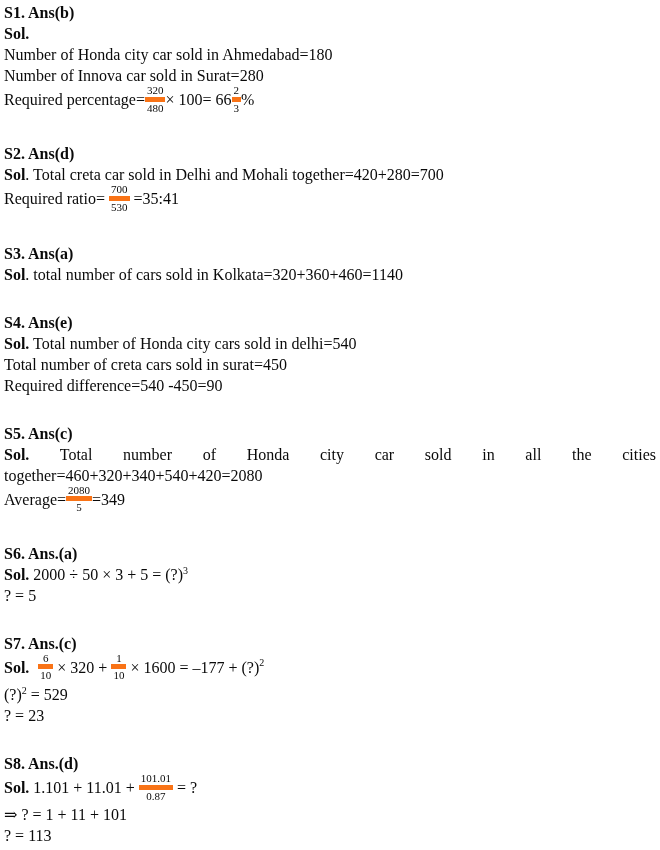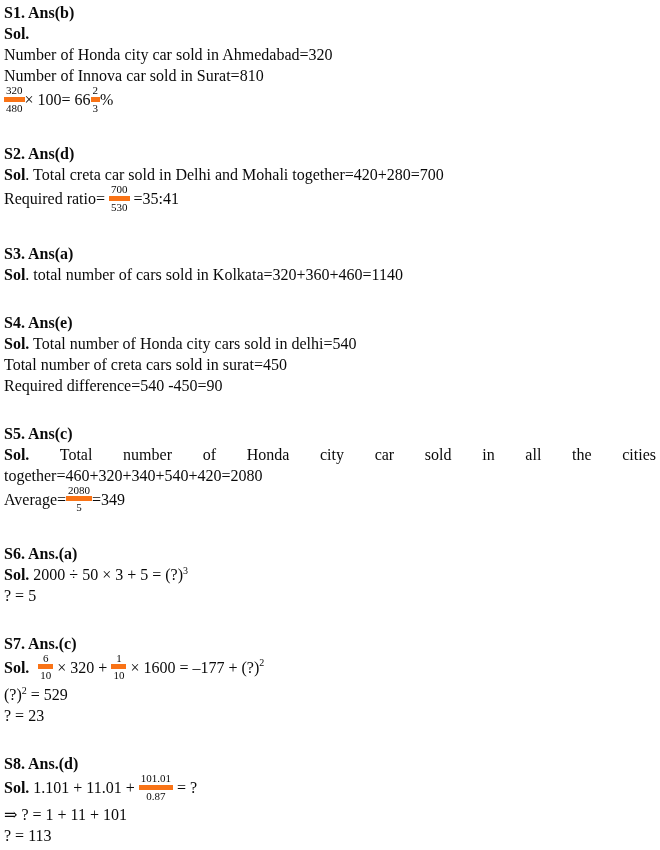--- a/index.html
+++ b/index.html
@@ -31,23 +31,23 @@
   .mr { margin-right: 9px; }
 </style>
 </head>
 <body>
 
 <div class="page">
 
   <section class="solution">
     <div class="heading">S1. Ans(b)</div>
     <div class="line"><b>Sol.</b></div>
-    <div class="line">Number of Honda city car sold in Ahmedabad=320</div>
-    <div class="line">Number of Innova car sold in Surat=810</div>
-    <div class="line"><span class="frac"><span class="num">320</span><span class="den">480</span></span><span>× 100= 66</span><span class="frac"><span class="num">2</span><span class="den">3</span></span><span>%</span></div>
+    <div class="line">Number of Honda city car sold in Ahmedabad=180</div>
+    <div class="line">Number of Innova car sold in Surat=280</div>
+    <div class="line"><span>Required percentage=</span><span class="frac"><span class="num">320</span><span class="den">480</span></span><span>× 100= 66</span><span class="frac"><span class="num">2</span><span class="den">3</span></span><span>%</span></div>
   </section>
 
   <section class="solution">
     <div class="heading">S2. Ans(d)</div>
     <div class="line"><b>Sol</b><span>. Total creta car sold in Delhi and Mohali together=420+280=700</span></div>
     <div class="line"><span>Required ratio= </span><span class="frac"><span class="num">700</span><span class="den">530</span></span><span> =35:41</span></div>
   </section>
 
   <section class="solution">
     <div class="heading">S3. Ans(a)</div>

